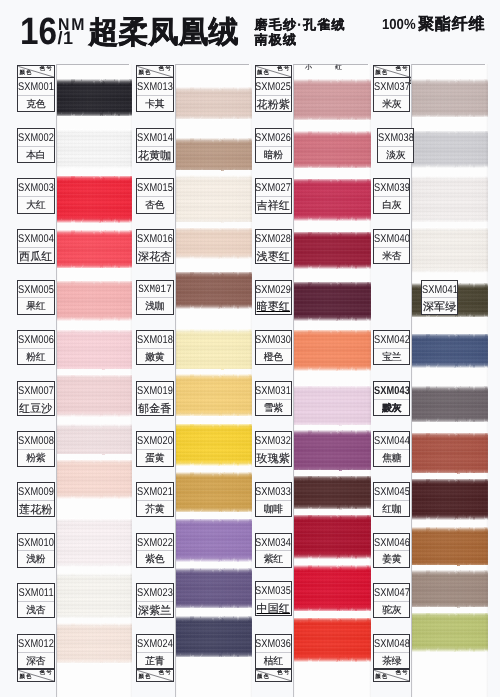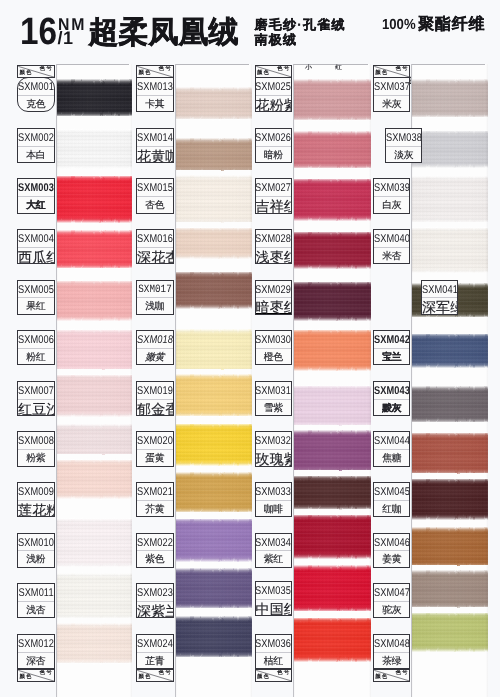--- a/index.html
+++ b/index.html
@@ -114,21 +114,21 @@
        border:1px solid #35353c;background:#fbfbfb;z-index:5;overflow:hidden;}
   .lbl .code{height:16.8px;line-height:16.8px;font-size:11.2px;
              color:#24242a;letter-spacing:0px;white-space:nowrap;overflow:hidden;
              border-bottom:1px solid #cacad0;position:relative;}
   .lbl .code span{position:absolute;left:50%;top:0;display:block;
              transform:translateX(-50%) scaleX(0.825);transform-origin:50% 50%;letter-spacing:0.1px;
              line-height:18.8px;}
   .lbl .nm{height:16.4px;line-height:18.8px;text-align:center;font-size:9.8px;
            color:#24242a;white-space:nowrap;overflow:hidden;letter-spacing:-0.35px;
            -webkit-text-stroke:0.16px #24242a;}
-  .lbl .nm.n3{font-size:14px;letter-spacing:0.15px;}
+  .lbl .nm.n3{font-size:11px;letter-spacing:0.15px;}
 
   
   .thead{position:absolute;width:37.6px;height:12.9px;box-sizing:border-box;
          border:1px solid #35353c;background:#fbfbfb;z-index:6;overflow:hidden;}
   .thead svg{position:absolute;left:0;top:0;}
   .thead .t-color{position:absolute;left:1.4px;top:5.0px;font-size:5.4px;
                   font-weight:900;color:#121216;line-height:5.4px;letter-spacing:1.1px;
                   white-space:nowrap;}
   .thead .t-code{position:absolute;left:21.6px;top:1.2px;font-size:5.6px;
                  font-weight:900;color:#121216;line-height:5.6px;letter-spacing:1.0px;
@@ -253,33 +253,33 @@
 <div class="yarn-top-rule" style="width:73.0px"></div>
 <div class="yarn-left-rule"></div>
 </div>
 <div class="thead" style="top:0.7px;left:0px;">
         <svg width="37" height="12" viewBox="0 0 37 12">
           <line x1="0.3" y1="0.4" x2="36.3" y2="11.2" stroke="#4a4a52" stroke-width="0.7"></line>
         </svg>
         <span class="t-color">颜色</span>
         <span class="t-code">色号</span>
       </div>
-<div class="lbl" style="top:13.2px;left:0px;border-radius:11px;">
+<div class="lbl" style="top:13.2px;left:0px;">
         <div class="code">
           <span>SXM001</span>
         </div>
         <div class="nm">克色</div>
       </div>
 <div class="lbl" style="top:63.8px;left:0px;">
         <div class="code">
           <span>SXM002</span>
         </div>
         <div class="nm">本白</div>
       </div>
-<div class="lbl" style="top:114.4px;left:0px;font-weight:bold;">
+<div class="lbl" style="top:114.4px;left:0px;">
         <div class="code">
           <span>SXM003</span>
         </div>
         <div class="nm">大红</div>
       </div>
 <div class="lbl" style="top:165.0px;left:0px;">
         <div class="code">
           <span>SXM004</span>
         </div>
         <div class="nm n3">西瓜红</div>
@@ -449,21 +449,21 @@
           <span>SXM016</span>
         </div>
         <div class="nm n3">深花杏</div>
       </div>
 <div class="lbl" style="top:215.6px;left:0px;font-family:Liberation Mono, monospace;">
         <div class="code">
           <span>SXM017</span>
         </div>
         <div class="nm">浅咖</div>
       </div>
-<div class="lbl" style="top:266.2px;left:0px;font-style:italic;">
+<div class="lbl" style="top:266.2px;left:0px;">
         <div class="code">
           <span>SXM018</span>
         </div>
         <div class="nm">嫩黄</div>
       </div>
 <div class="lbl" style="top:316.8px;left:0px;">
         <div class="code">
           <span>SXM019</span>
         </div>
         <div class="nm n3">郁金香</div>
@@ -757,21 +757,21 @@
         </svg>
         <span class="t-color">颜色</span>
         <span class="t-code">色号</span>
       </div>
 <div class="lbl" style="top:13.2px;left:0px;">
         <div class="code">
           <span>SXM037</span>
         </div>
         <div class="nm">米灰</div>
       </div>
-<div class="lbl" style="top:63.8px;left:12px;">
+<div class="lbl" style="top:63.8px;left:4px;">
         <div class="code">
           <span>SXM038</span>
         </div>
         <div class="nm">淡灰</div>
       </div>
 <div class="lbl" style="top:114.4px;left:0px;">
         <div class="code">
           <span>SXM039</span>
         </div>
         <div class="nm">白灰</div>
@@ -781,21 +781,21 @@
           <span>SXM040</span>
         </div>
         <div class="nm">米杏</div>
       </div>
 <div class="lbl" style="top:215.6px;left:8px;margin-left:40px;">
         <div class="code">
           <span>SXM041</span>
         </div>
         <div class="nm n3">深军绿</div>
       </div>
-<div class="lbl" style="top:266.2px;left:0px;font-weight:bold;">
+<div class="lbl" style="top:266.2px;left:0px;">
         <div class="code">
           <span>SXM042</span>
         </div>
         <div class="nm">宝兰</div>
       </div>
 <div class="lbl" style="top:316.8px;left:0px;font-weight:bold;">
         <div class="code">
           <span>SXM043</span>
         </div>
         <div class="nm">黢灰</div>

